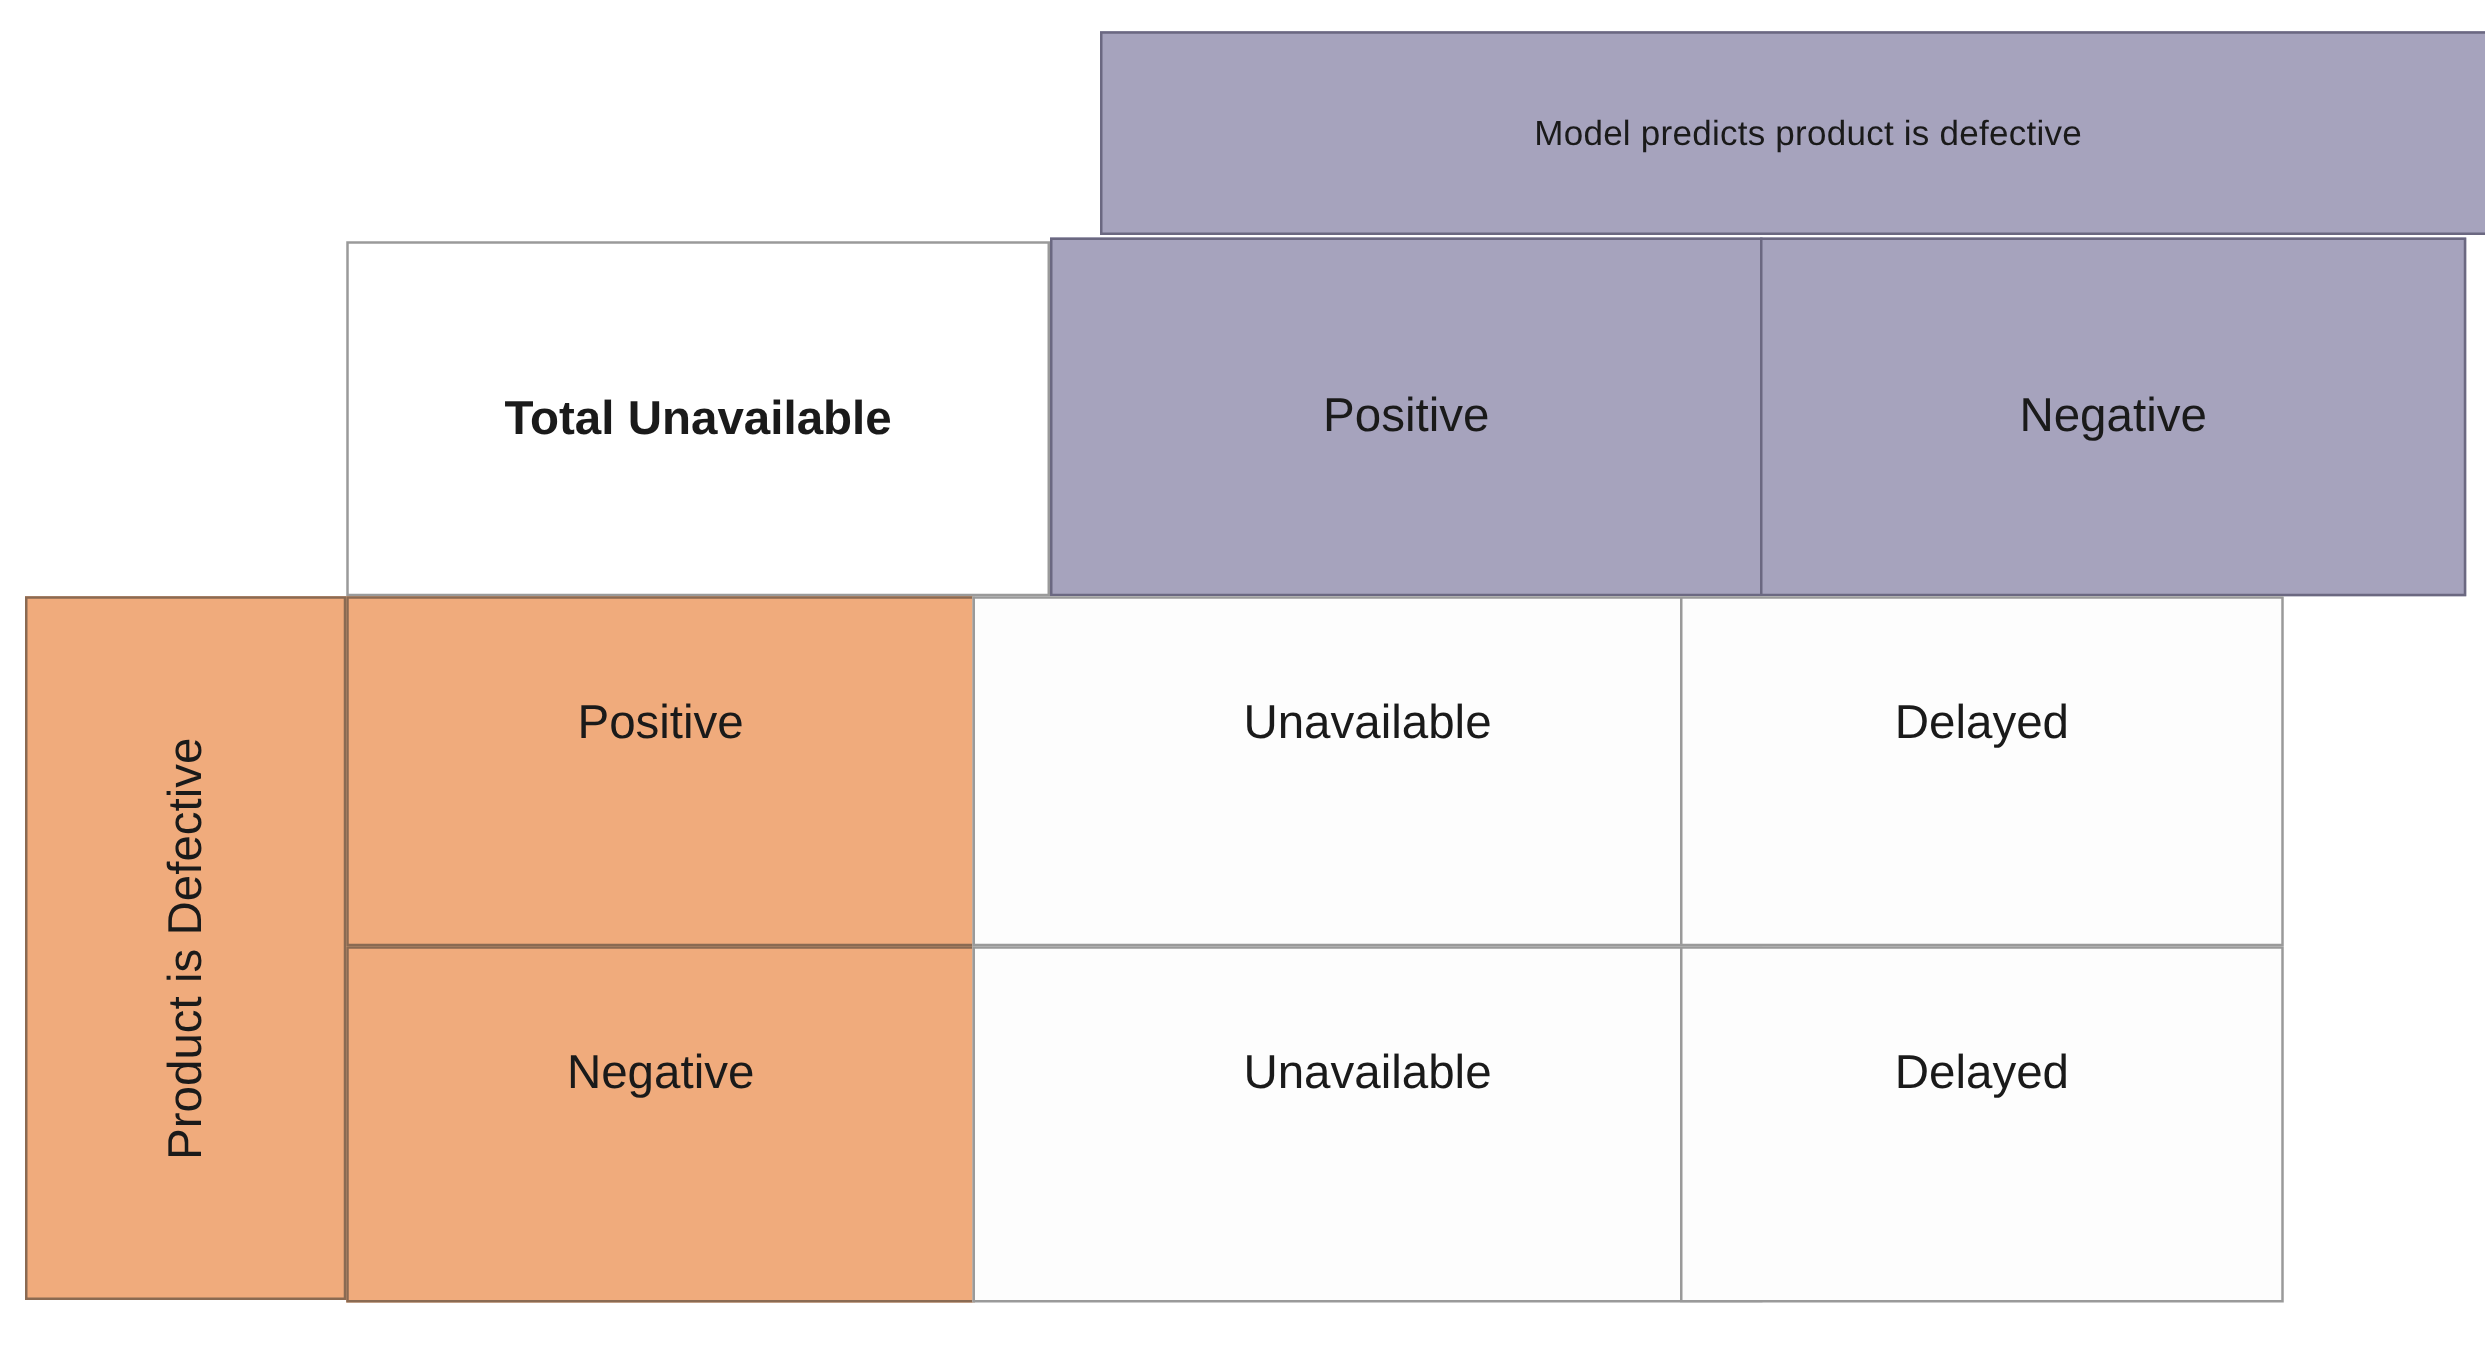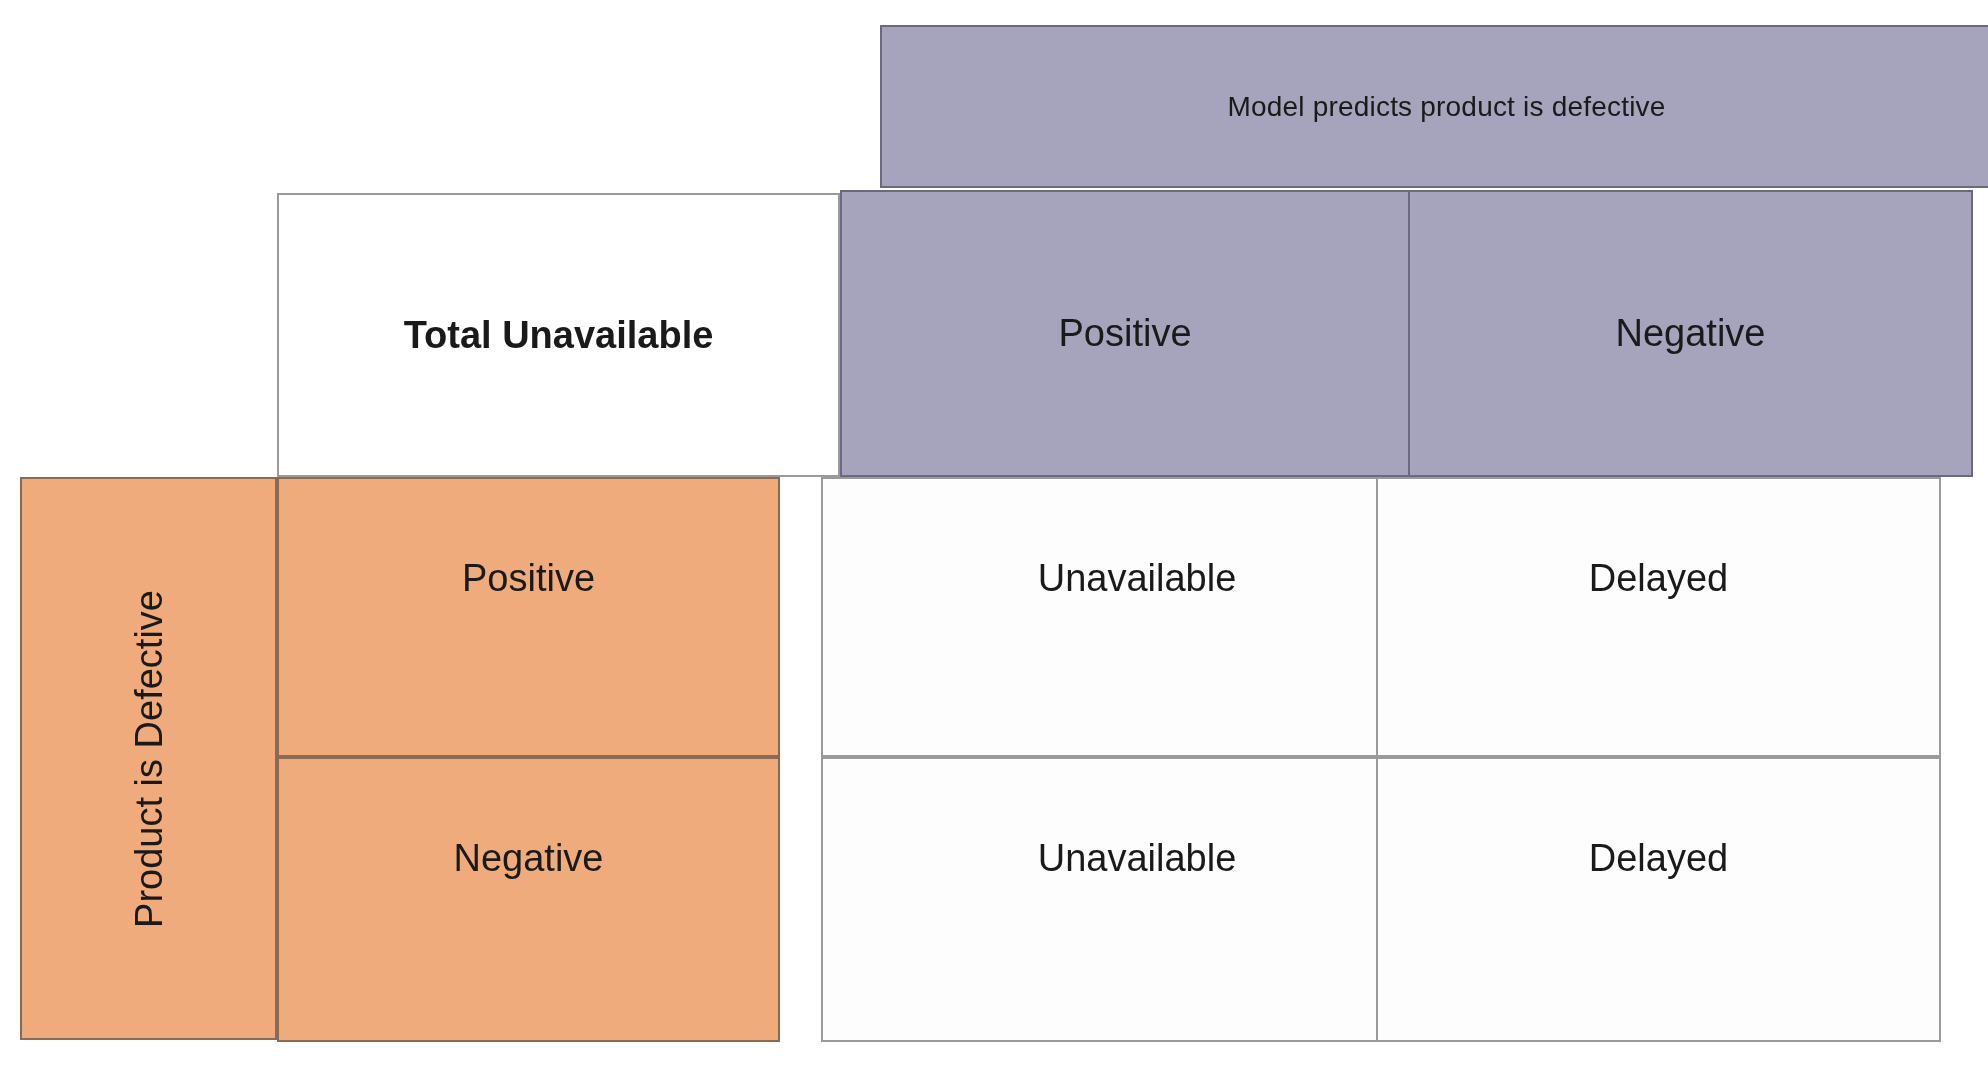--- a/index.html
+++ b/index.html
@@ -103,22 +103,22 @@
   
   .data-cell {
     background: #fdfdfd;
     border: 2px solid #9a9a9a;
     font-size: 38px;
     align-items: flex-start;
     padding-top: 78px;
   }
   .r0 { top: 477px; height: 280px; }
   .r1 { top: 757px; height: 285px; }
-  .c0 { left: 778px;  width: 632px; margin-left: 43px; }
-  .c1 { left: 1376px; width: 565px; }
+  .c0 { left: 778px;  width: 632px; }
+  .c1 { left: 1344px; width: 483px; }
 </style>
 </head>
 <body>
 
 <div id="canvas">
 
   <div class="cell purple-title">
     <span>Model predicts product is defective</span>
   </div>
 

